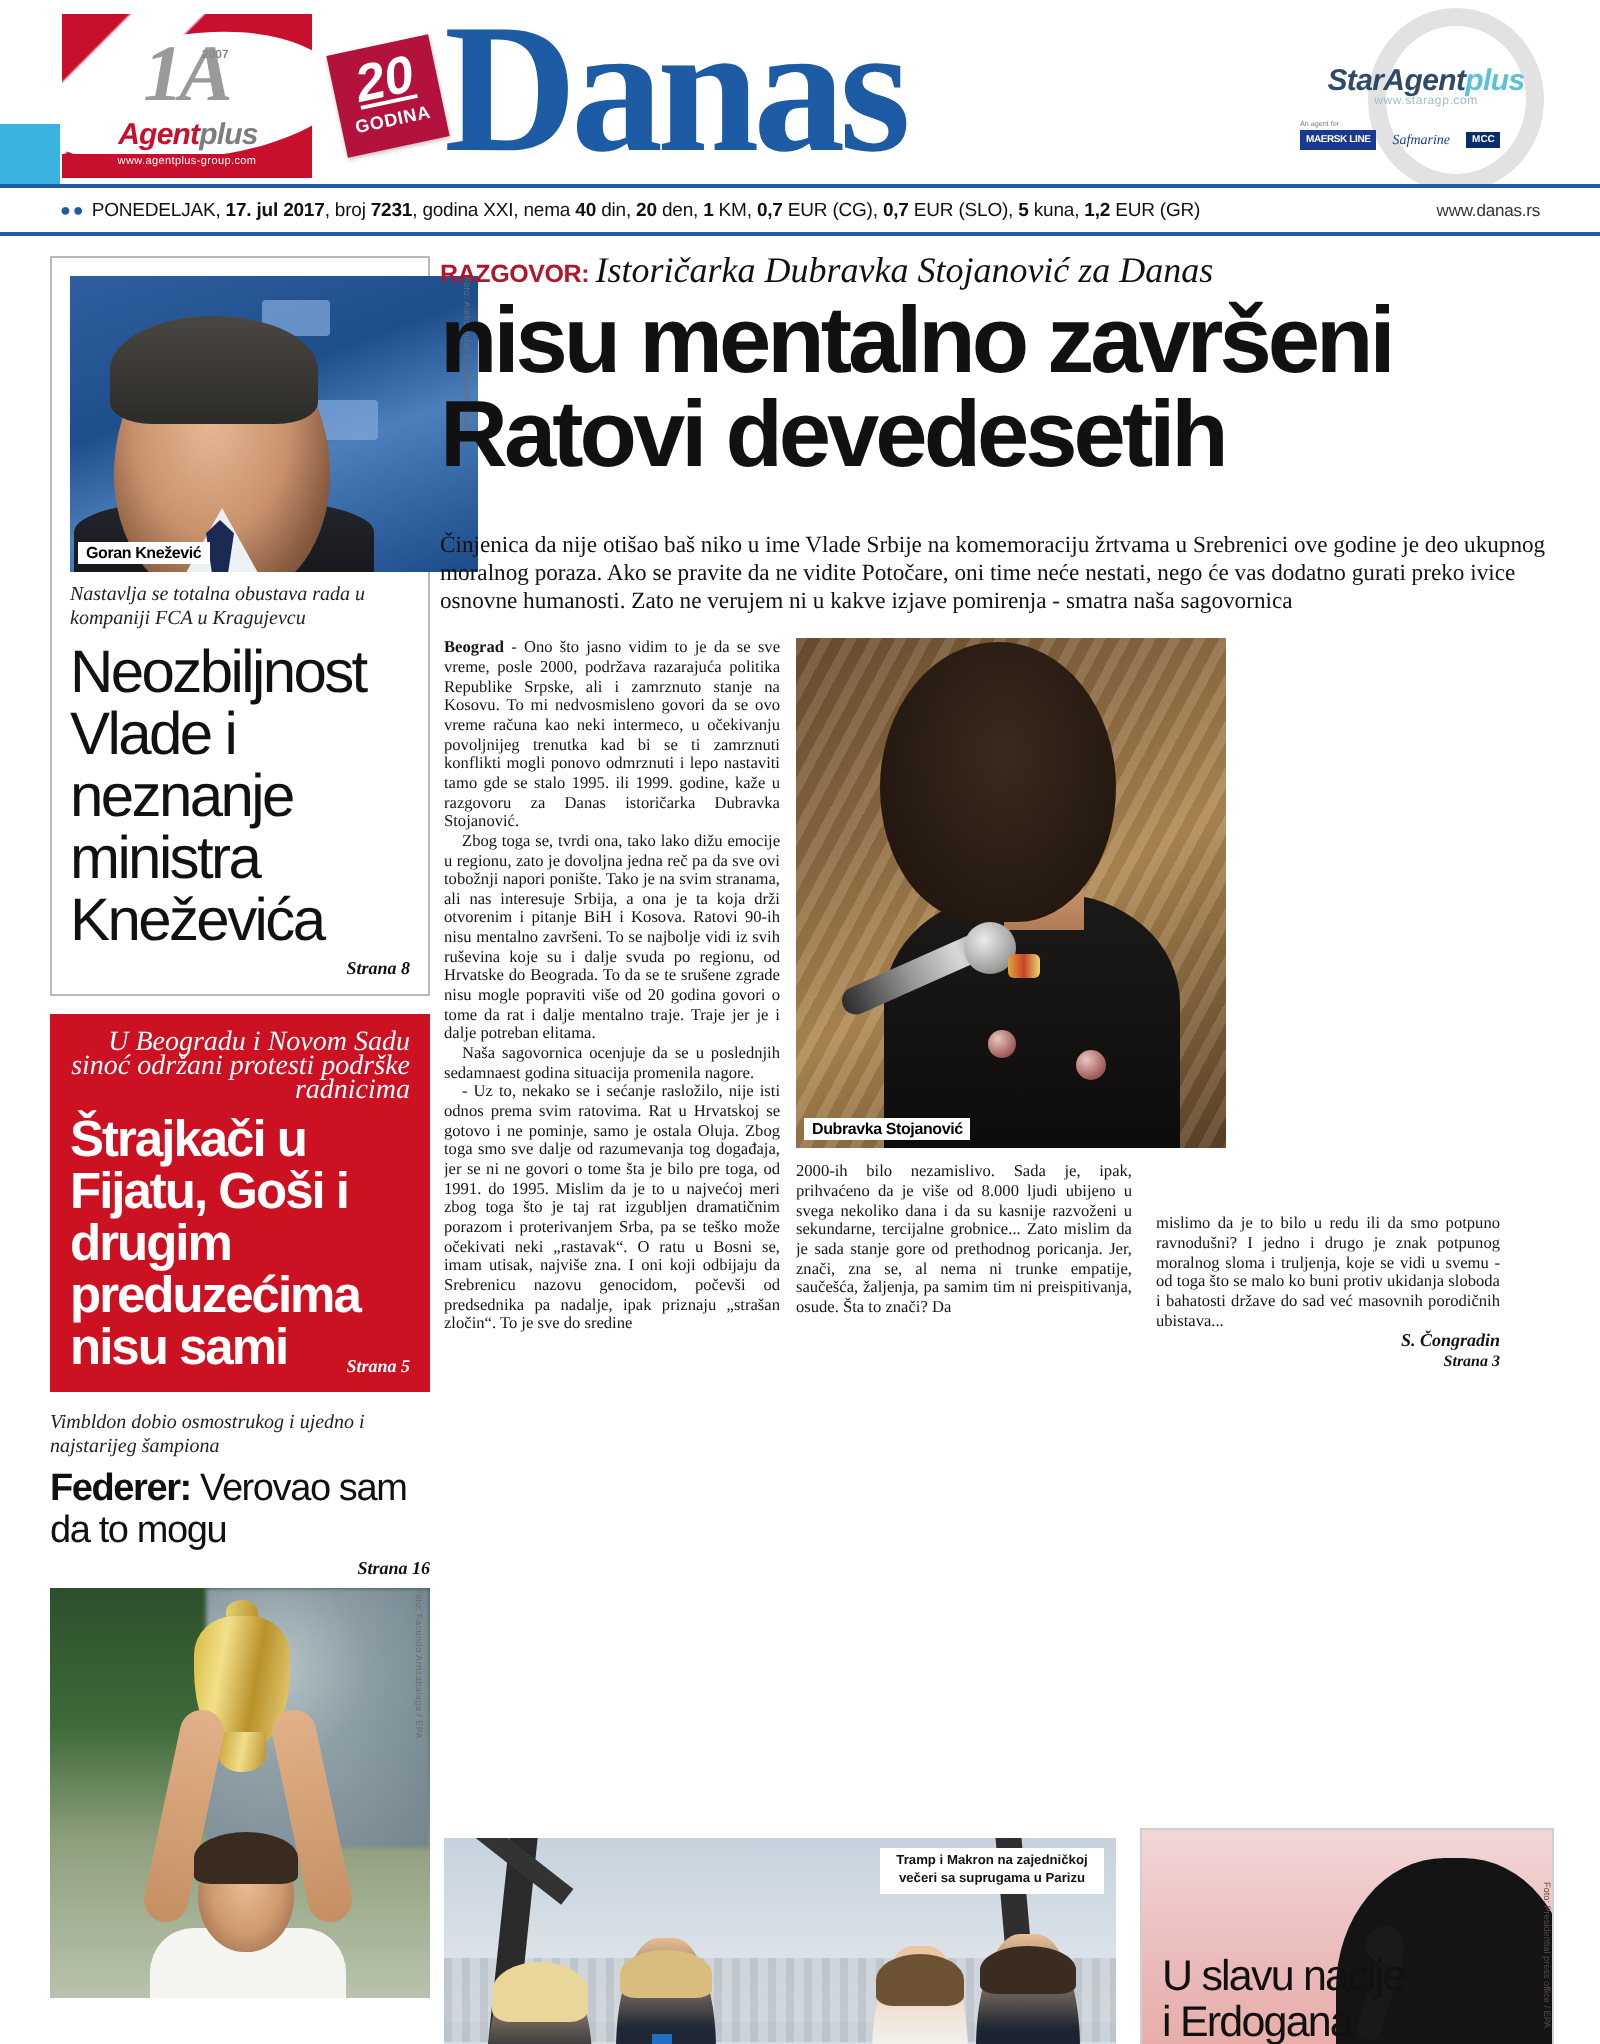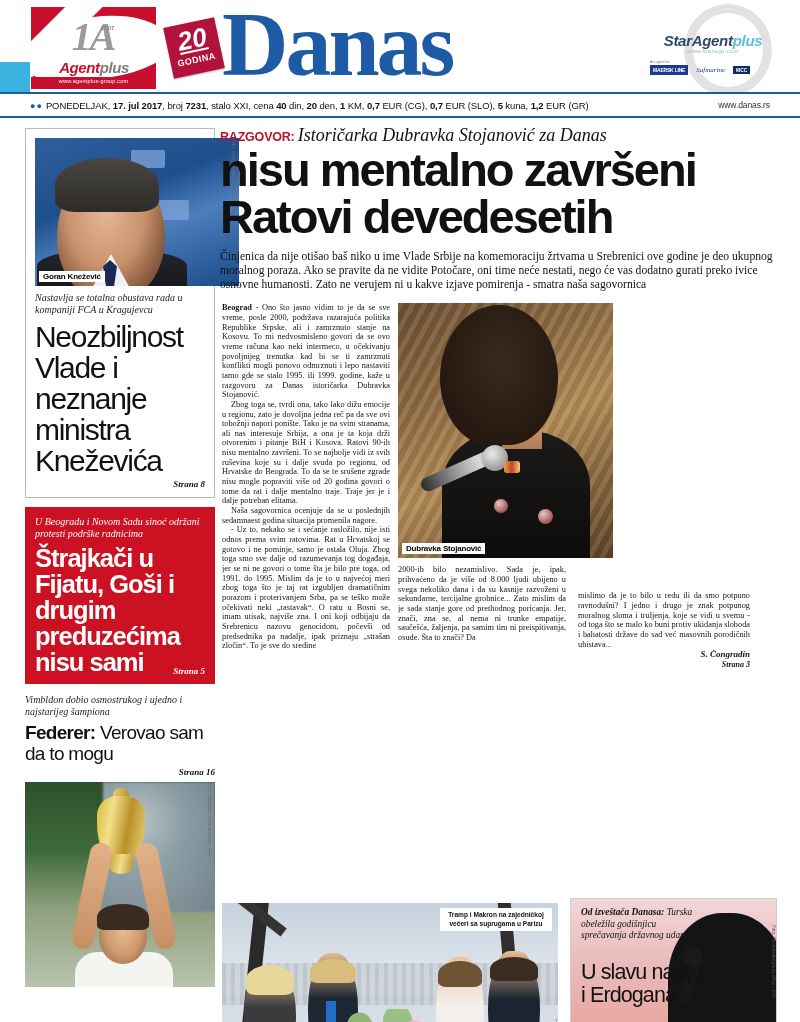--- a/index.html
+++ b/index.html
@@ -169,21 +169,21 @@
     font-size:30px;line-height:31px;color:#111;letter-spacing:-1.3px;
     margin-top:5px;
   }
   .strana{
     font-family:"Liberation Serif",serif;font-style:italic;font-weight:bold;
     font-size:9px;color:#111;text-align:right;margin-top:3px;
   }
 
   
   .red-box{background:#cc1122;color:#fff;margin-top:9px;padding:9px 10px 9px 10px;position:relative;}
-  .red-box .kicker-ital{color:#fff;text-align:left;font-size:10px;line-height:12px;}
+  .red-box .kicker-ital{color:#fff;text-align:right;font-size:14px;line-height:12px;}
   .red-head{
     font-weight:bold;font-size:25.5px;line-height:26px;letter-spacing:-1px;
     margin-top:5px;color:#fff;
   }
   .red-strana{
     position:absolute;right:10px;bottom:8px;
     font-family:"Liberation Serif",serif;font-style:italic;font-weight:bold;
     font-size:9px;color:#fff;
   }
 
@@ -244,21 +244,21 @@
     font-size:12.5px;letter-spacing:-0.2px;
   }
   .razgovor .rz-text{font-style:italic;color:#111;font-size:18px;}
 
   .main-head{
     font-weight:bold;font-size:47px;line-height:46px;letter-spacing:-2px;
     color:#111;margin-top:1px;
   }
   .standfirst{
     font-family:"Liberation Serif",serif;font-size:11.6px;line-height:14.1px;
-    color:#111;margin-top:10px;width:555px;text-align:left;
+    color:#111;margin-top:26px;width:555px;text-align:left;
   }
 
   .article-grid{position:relative;margin-top:11px;width:555px;height:380px;}
   .acol{
     position:absolute;top:0;width:168px;
     font-family:"Liberation Serif",serif;font-size:8.3px;line-height:9.65px;
     text-align:justify;color:#141414;
     overflow:hidden;
   }
   .acol p{margin:0;text-indent:9px;}
@@ -433,21 +433,21 @@
         <span class="sp-mcc">MCC</span>
       </div>
     </div>
 
     <div class="blue-tab"></div>
   </div>
 
   <div class="dateline">
     <div class="dateline-inner">
       <div>
-        <span class="dl-dots">●●</span><span>PONEDELJAK</span><span>, </span><b>17. jul 2017</b><span>, broj </span><b>7231</b><span>, stalo XXI, cena </span><b>40</b><span> din, </span><b>20</b><span> den, </span><b>1</b><span> KM, </span><b>0,7</b><span> EUR (CG), </span><b>0,7</b><span> EUR (SLO), </span><b>5</b><span> kuna, </span><b>1,2</b><span> EUR (GR)</span>
+        <span class="dl-dots">●●</span><span>PONEDELJAK</span><span>, </span><b>17. jul 2017</b><span>, broj </span><b>7231</b><span>, godina XXI, nema </span><b>40</b><span> din, </span><b>20</b><span> den, </span><b>1</b><span> KM, </span><b>0,7</b><span> EUR (CG), </span><b>0,7</b><span> EUR (SLO), </span><b>5</b><span> kuna, </span><b>1,2</b><span> EUR (GR)</span>
       </div>
       <div class="dl-site">www.danas.rs</div>
     </div>
   </div>
 
   <div class="content">
 
     <div class="col-left">
 
       <div class="box">
@@ -562,21 +562,20 @@
             <div class="tp-credit">Foto: Profimedia / AP</div>
           </div>
 
         </div>
 
         <div class="erdo-box">
           <div class="erdo-sil"></div>
           <div class="erdo-head"></div>
           <div class="erdo-mic"></div>
           <div class="erdo-mic-h"></div>
-          <div class="erdo-kicker"><b>Od izveštača Danasa:</b> <span>Turska obeležila godišnjicu sprečavanja državnog udara</span></div>
           <div class="erdo-head-txt">U slavu nacije i Erdogana</div>
 
           <div class="erdo-credit">Foto: Presidential press office / EPA</div>
         </div>
 
       </div>
     </div>
   </div>
 </div>
 

